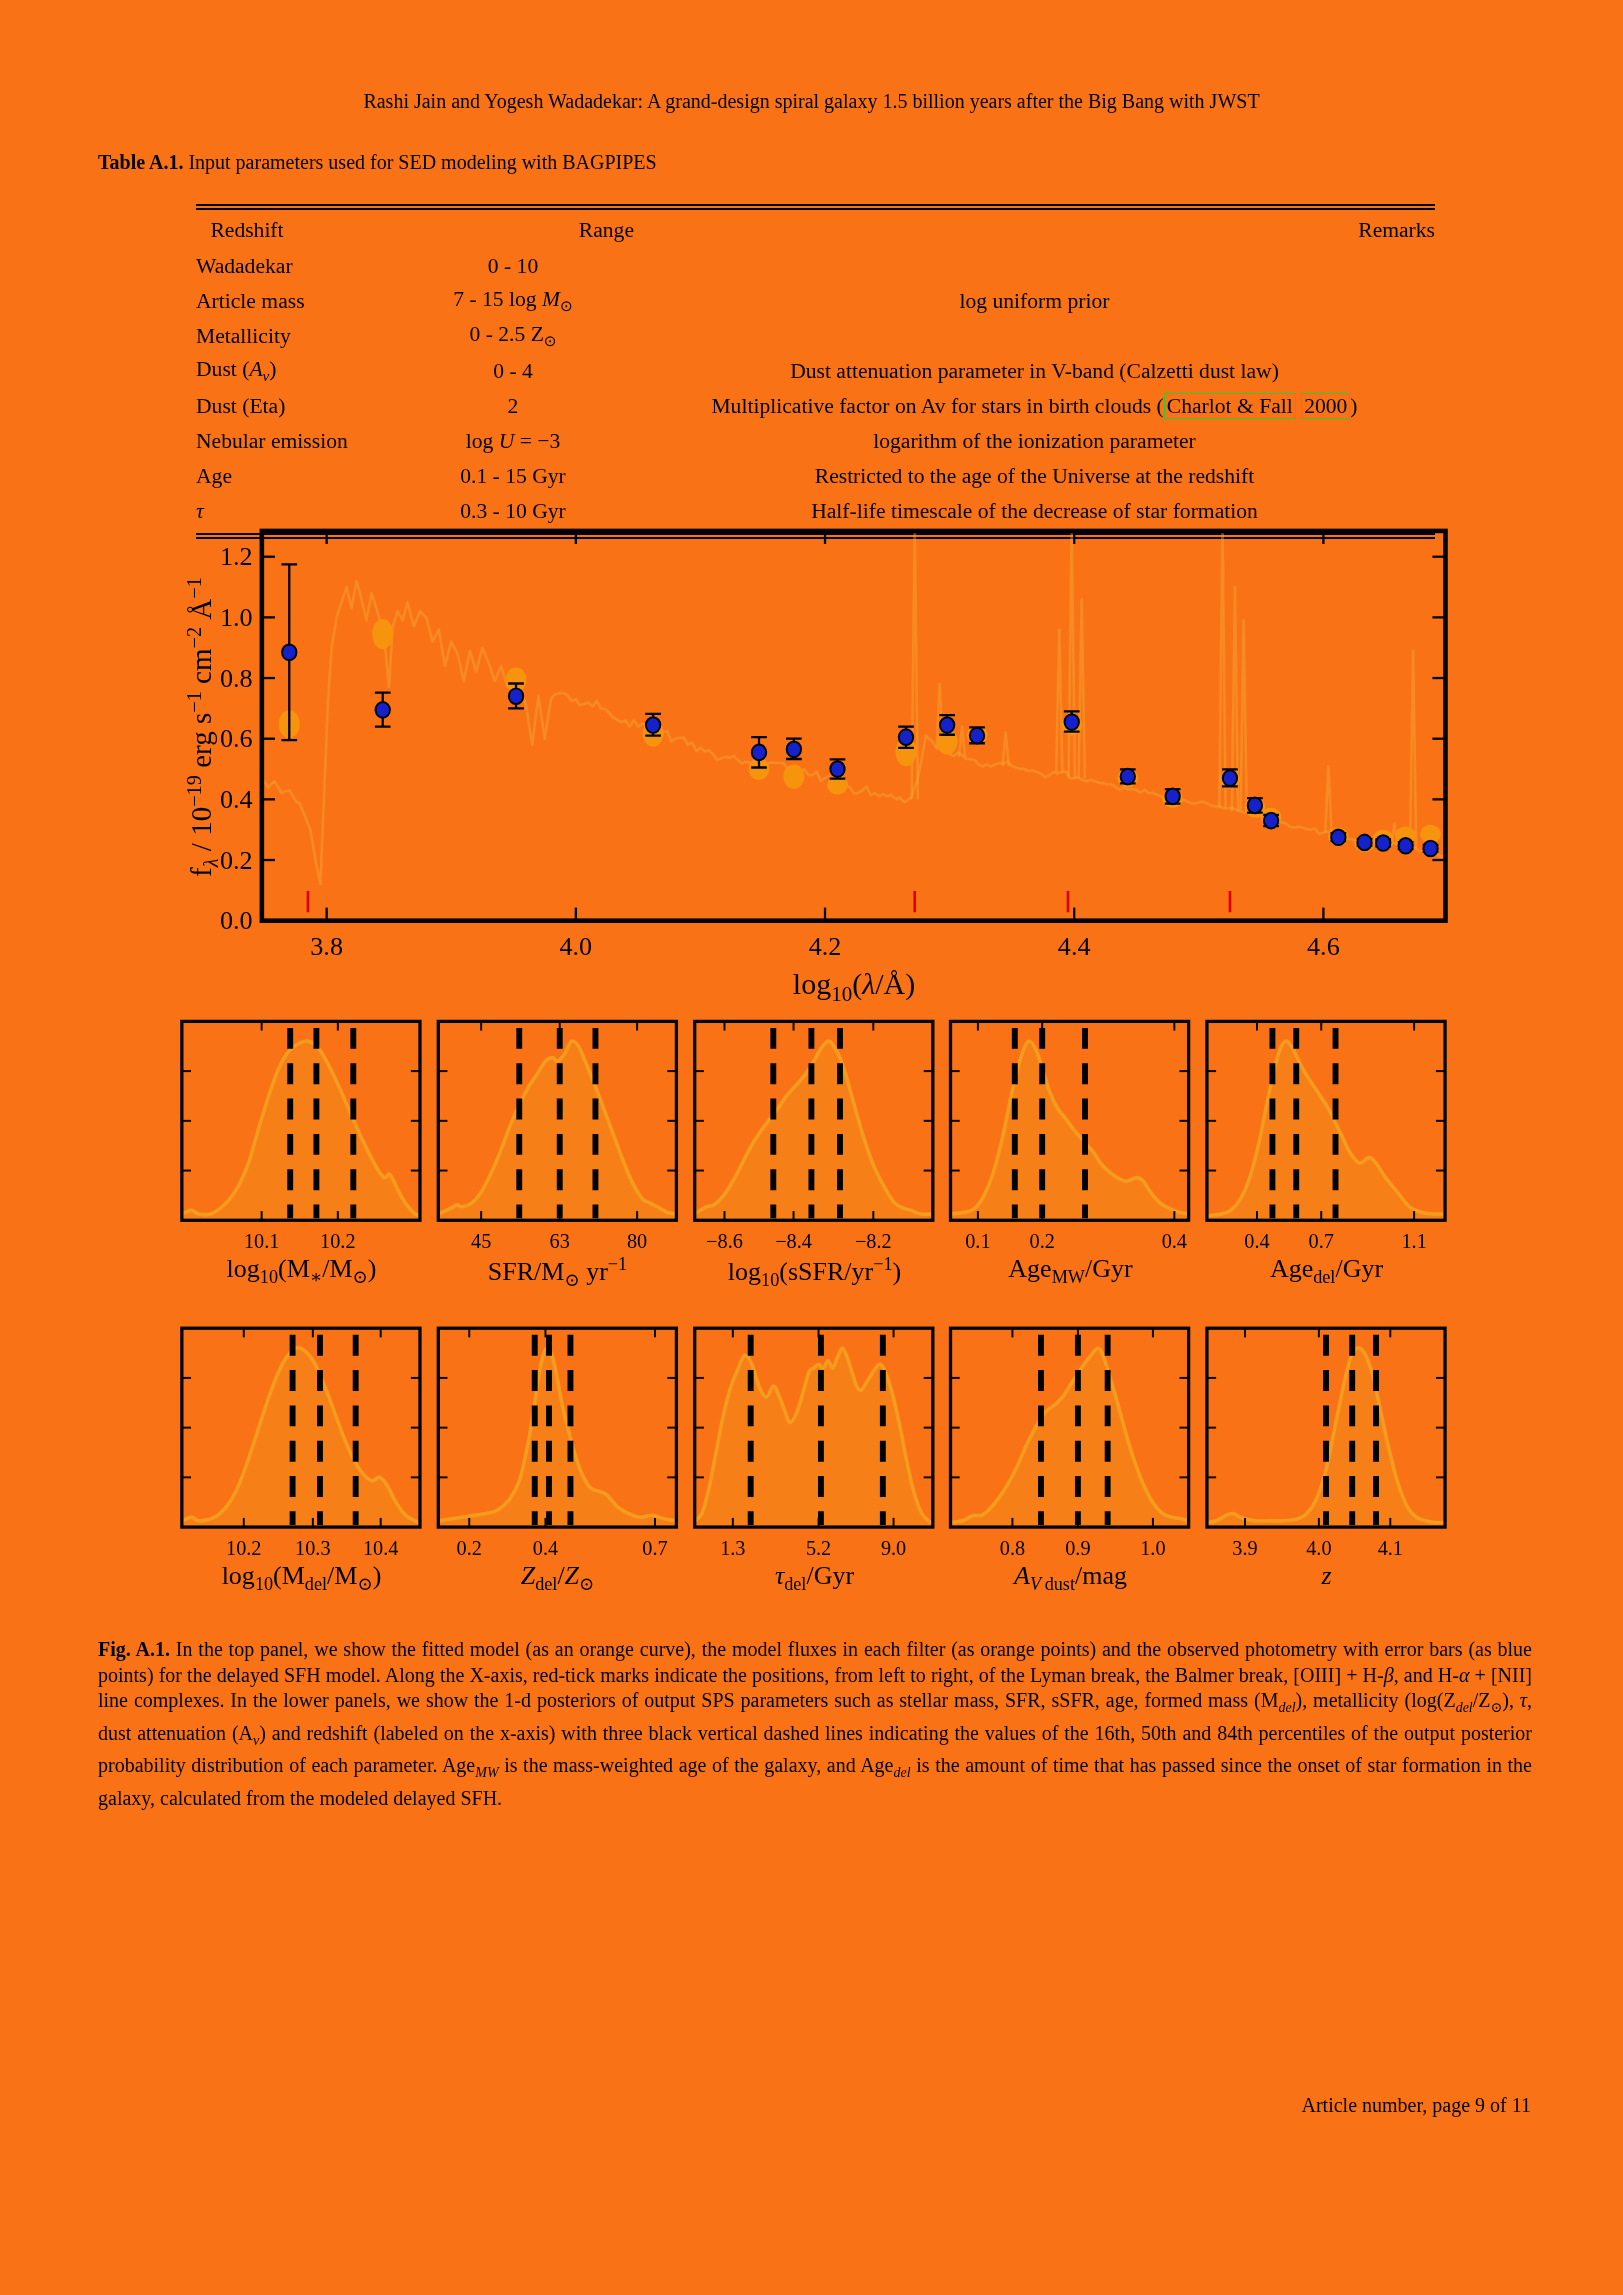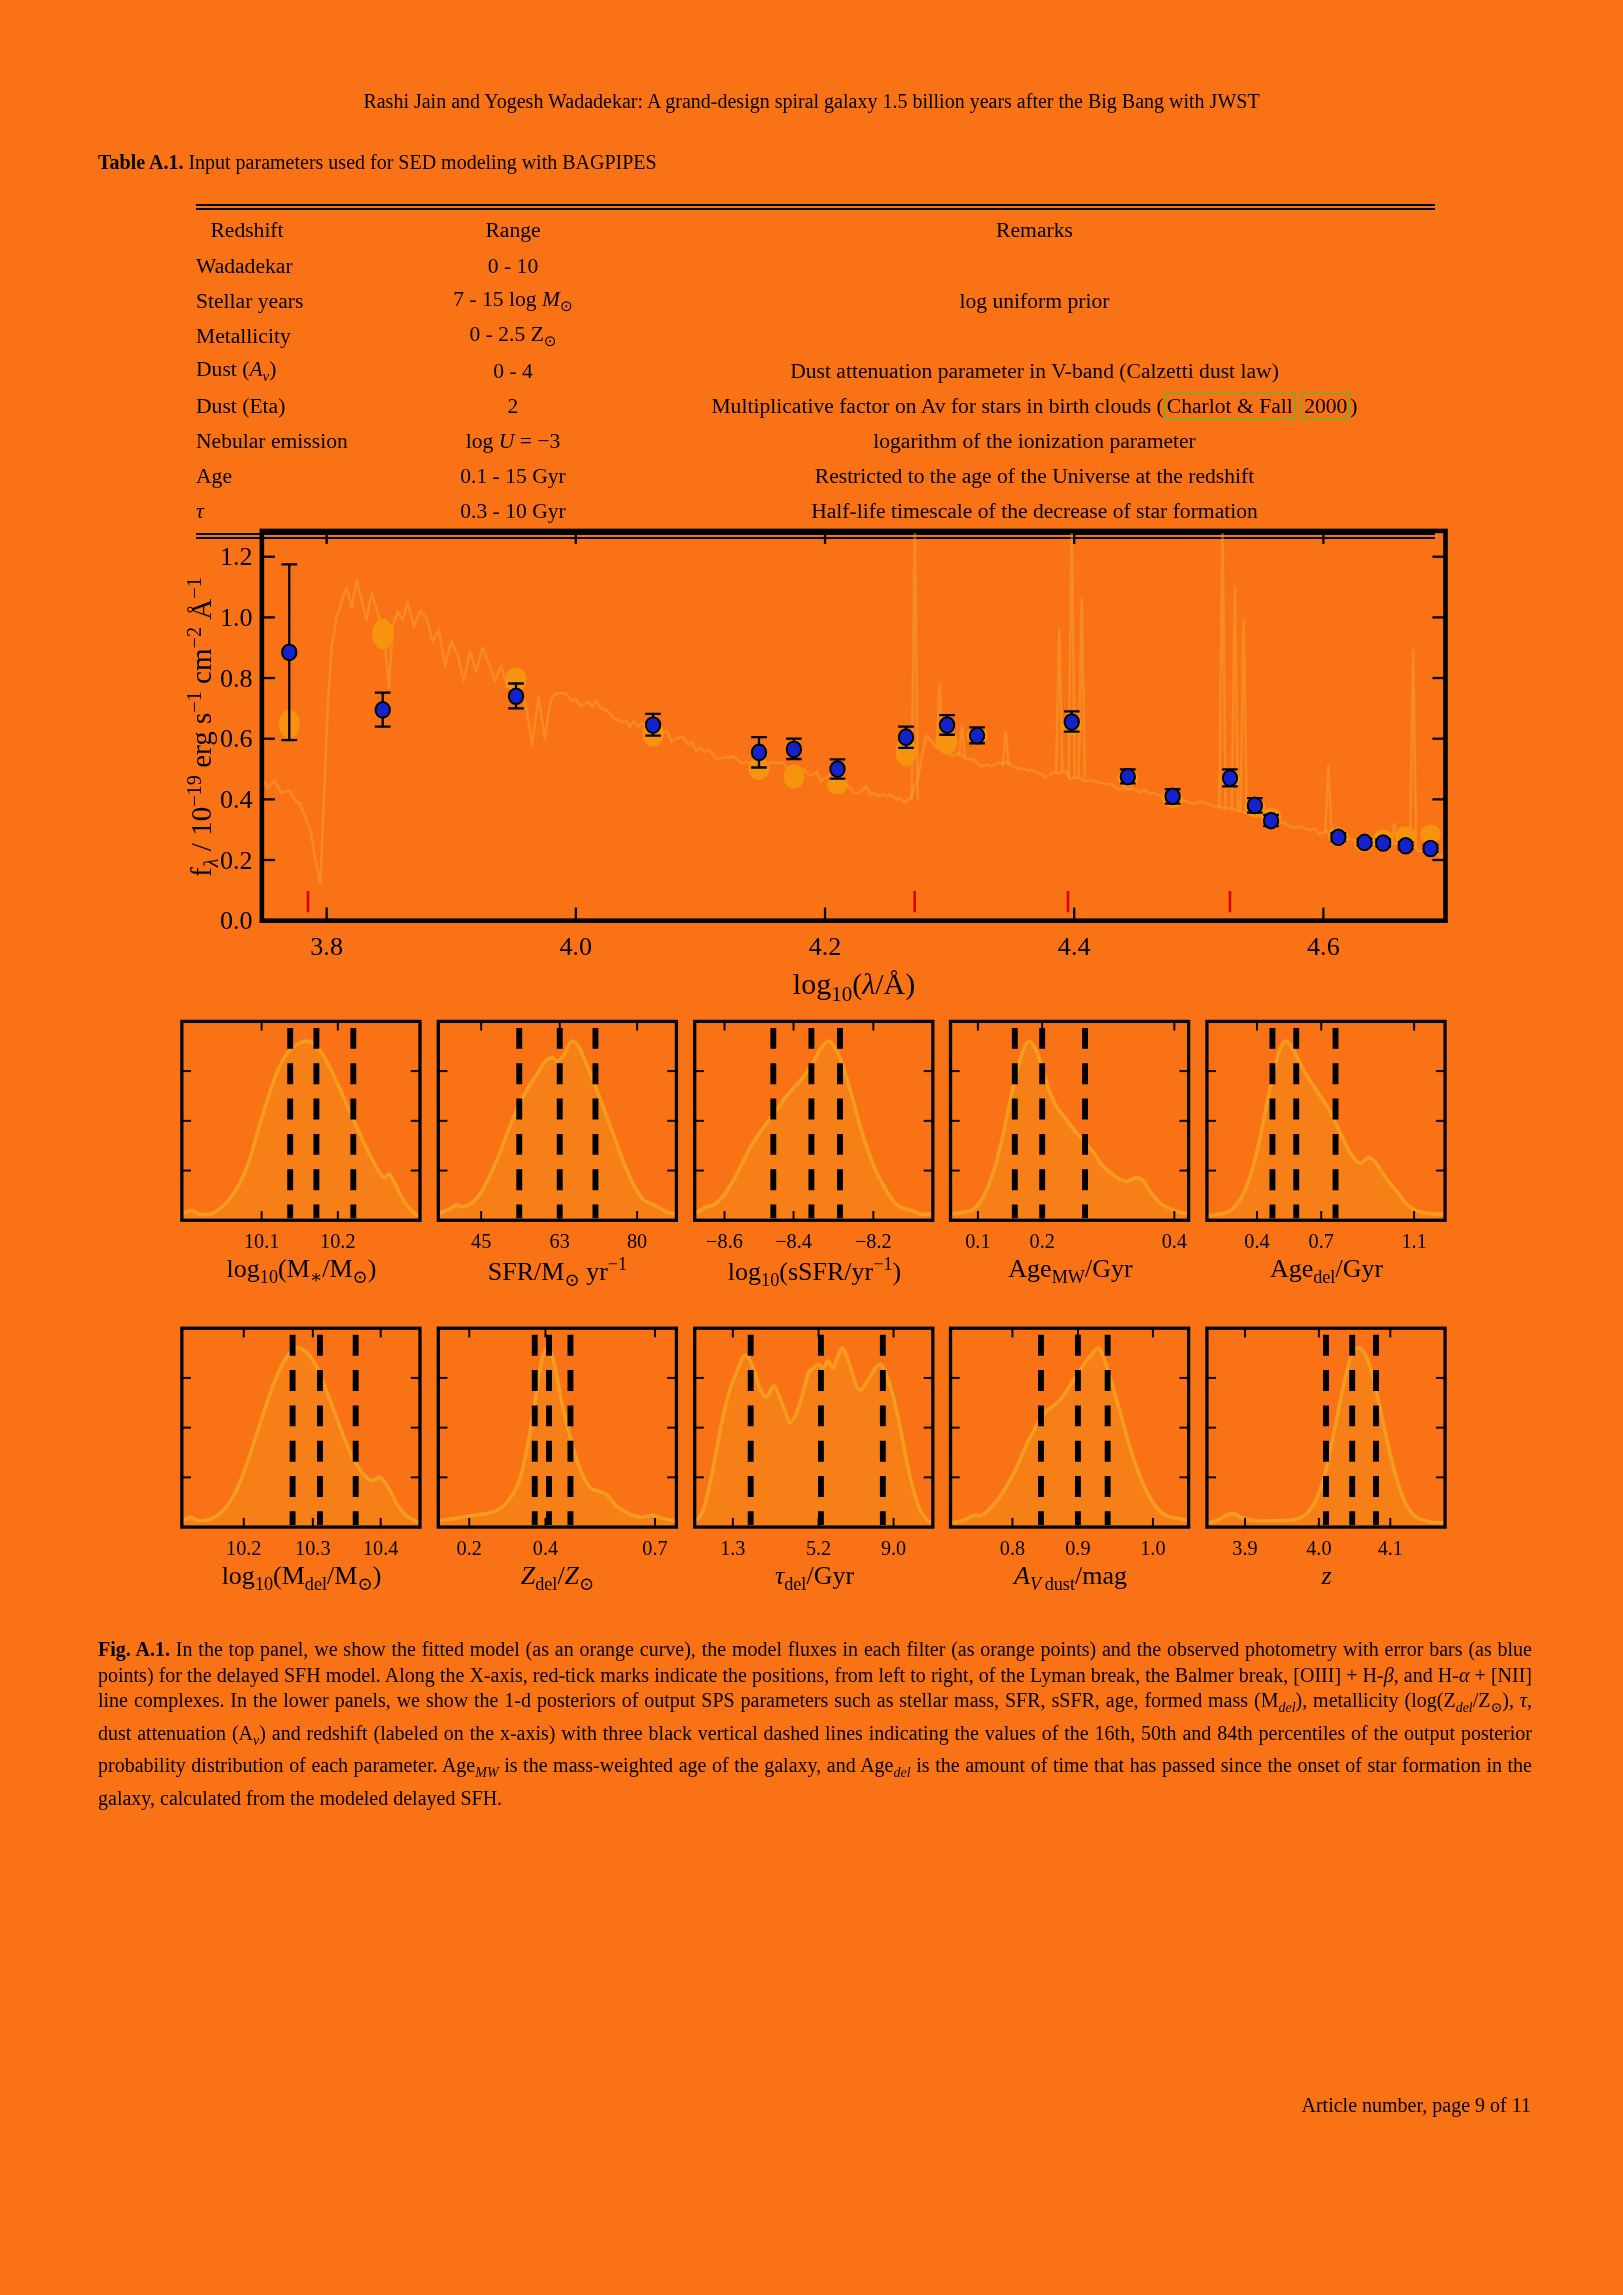--- a/index.html
+++ b/index.html
@@ -20,21 +20,21 @@
     font-size:20px;
   }
   .ptable{
     position:absolute;left:196px;top:204px;width:1239px;
     font-size:21.6px;
   }
   .rule{background:#000;height:2px;width:100%;}
   .rule.thin{height:1.6px;}
   .dgap{height:2.6px;}
   table.data{border-collapse:collapse;width:100%;margin-top:3.9px;margin-bottom:3.9px;}
-  table.data th{font-weight:normal;text-align:center;padding:3.9px 0 6.5px 0;font-size:21.6px;}
+  table.data th{font-weight:normal;text-align:right;padding:3.9px 0 6.5px 0;font-size:21.6px;}
   table.data th.h-param{text-align:left;padding-left:14.4px;}
   table.data td{padding:0;height:35px;vertical-align:middle;font-size:21.6px;}
   td.c-param{width:196px;text-align:left;padding-left:14.4px;}
   td.c-range{width:242px;text-align:center;font-family:Liberation Serif, serif;}
   td.c-remarks{text-align:center;}
   .linkbox{border:1.6px solid #2ecc2e;padding:0 2px;}
   svg{position:absolute;left:0;overflow:visible;}
   #sed-svg{top:510px;}
   #panels-svg{top:1008px;}
   .ylabel{
@@ -83,21 +83,21 @@
           <th>Remarks</th>
         </tr>
       </thead>
       <tbody id="table-body">
           <tr>
             <td class="c-param">Wadadekar</td>
             <td class="c-range">0 - 10</td>
             <td class="c-remarks"></td>
           </tr>
           <tr>
-            <td class="c-param">Stellar years</td>
+            <td class="c-param">Article mass</td>
             <td class="c-range">7 - 15 log <i>M</i><sub>⊙</sub></td>
             <td class="c-remarks">log uniform prior</td>
           </tr>
           <tr>
             <td class="c-param">Metallicity</td>
             <td class="c-range">0 - 2.5 Z<sub>⊙</sub></td>
             <td class="c-remarks"></td>
           </tr>
           <tr>
             <td class="c-param">Dust (<i>A</i><sub><i>v</i></sub>)</td>

